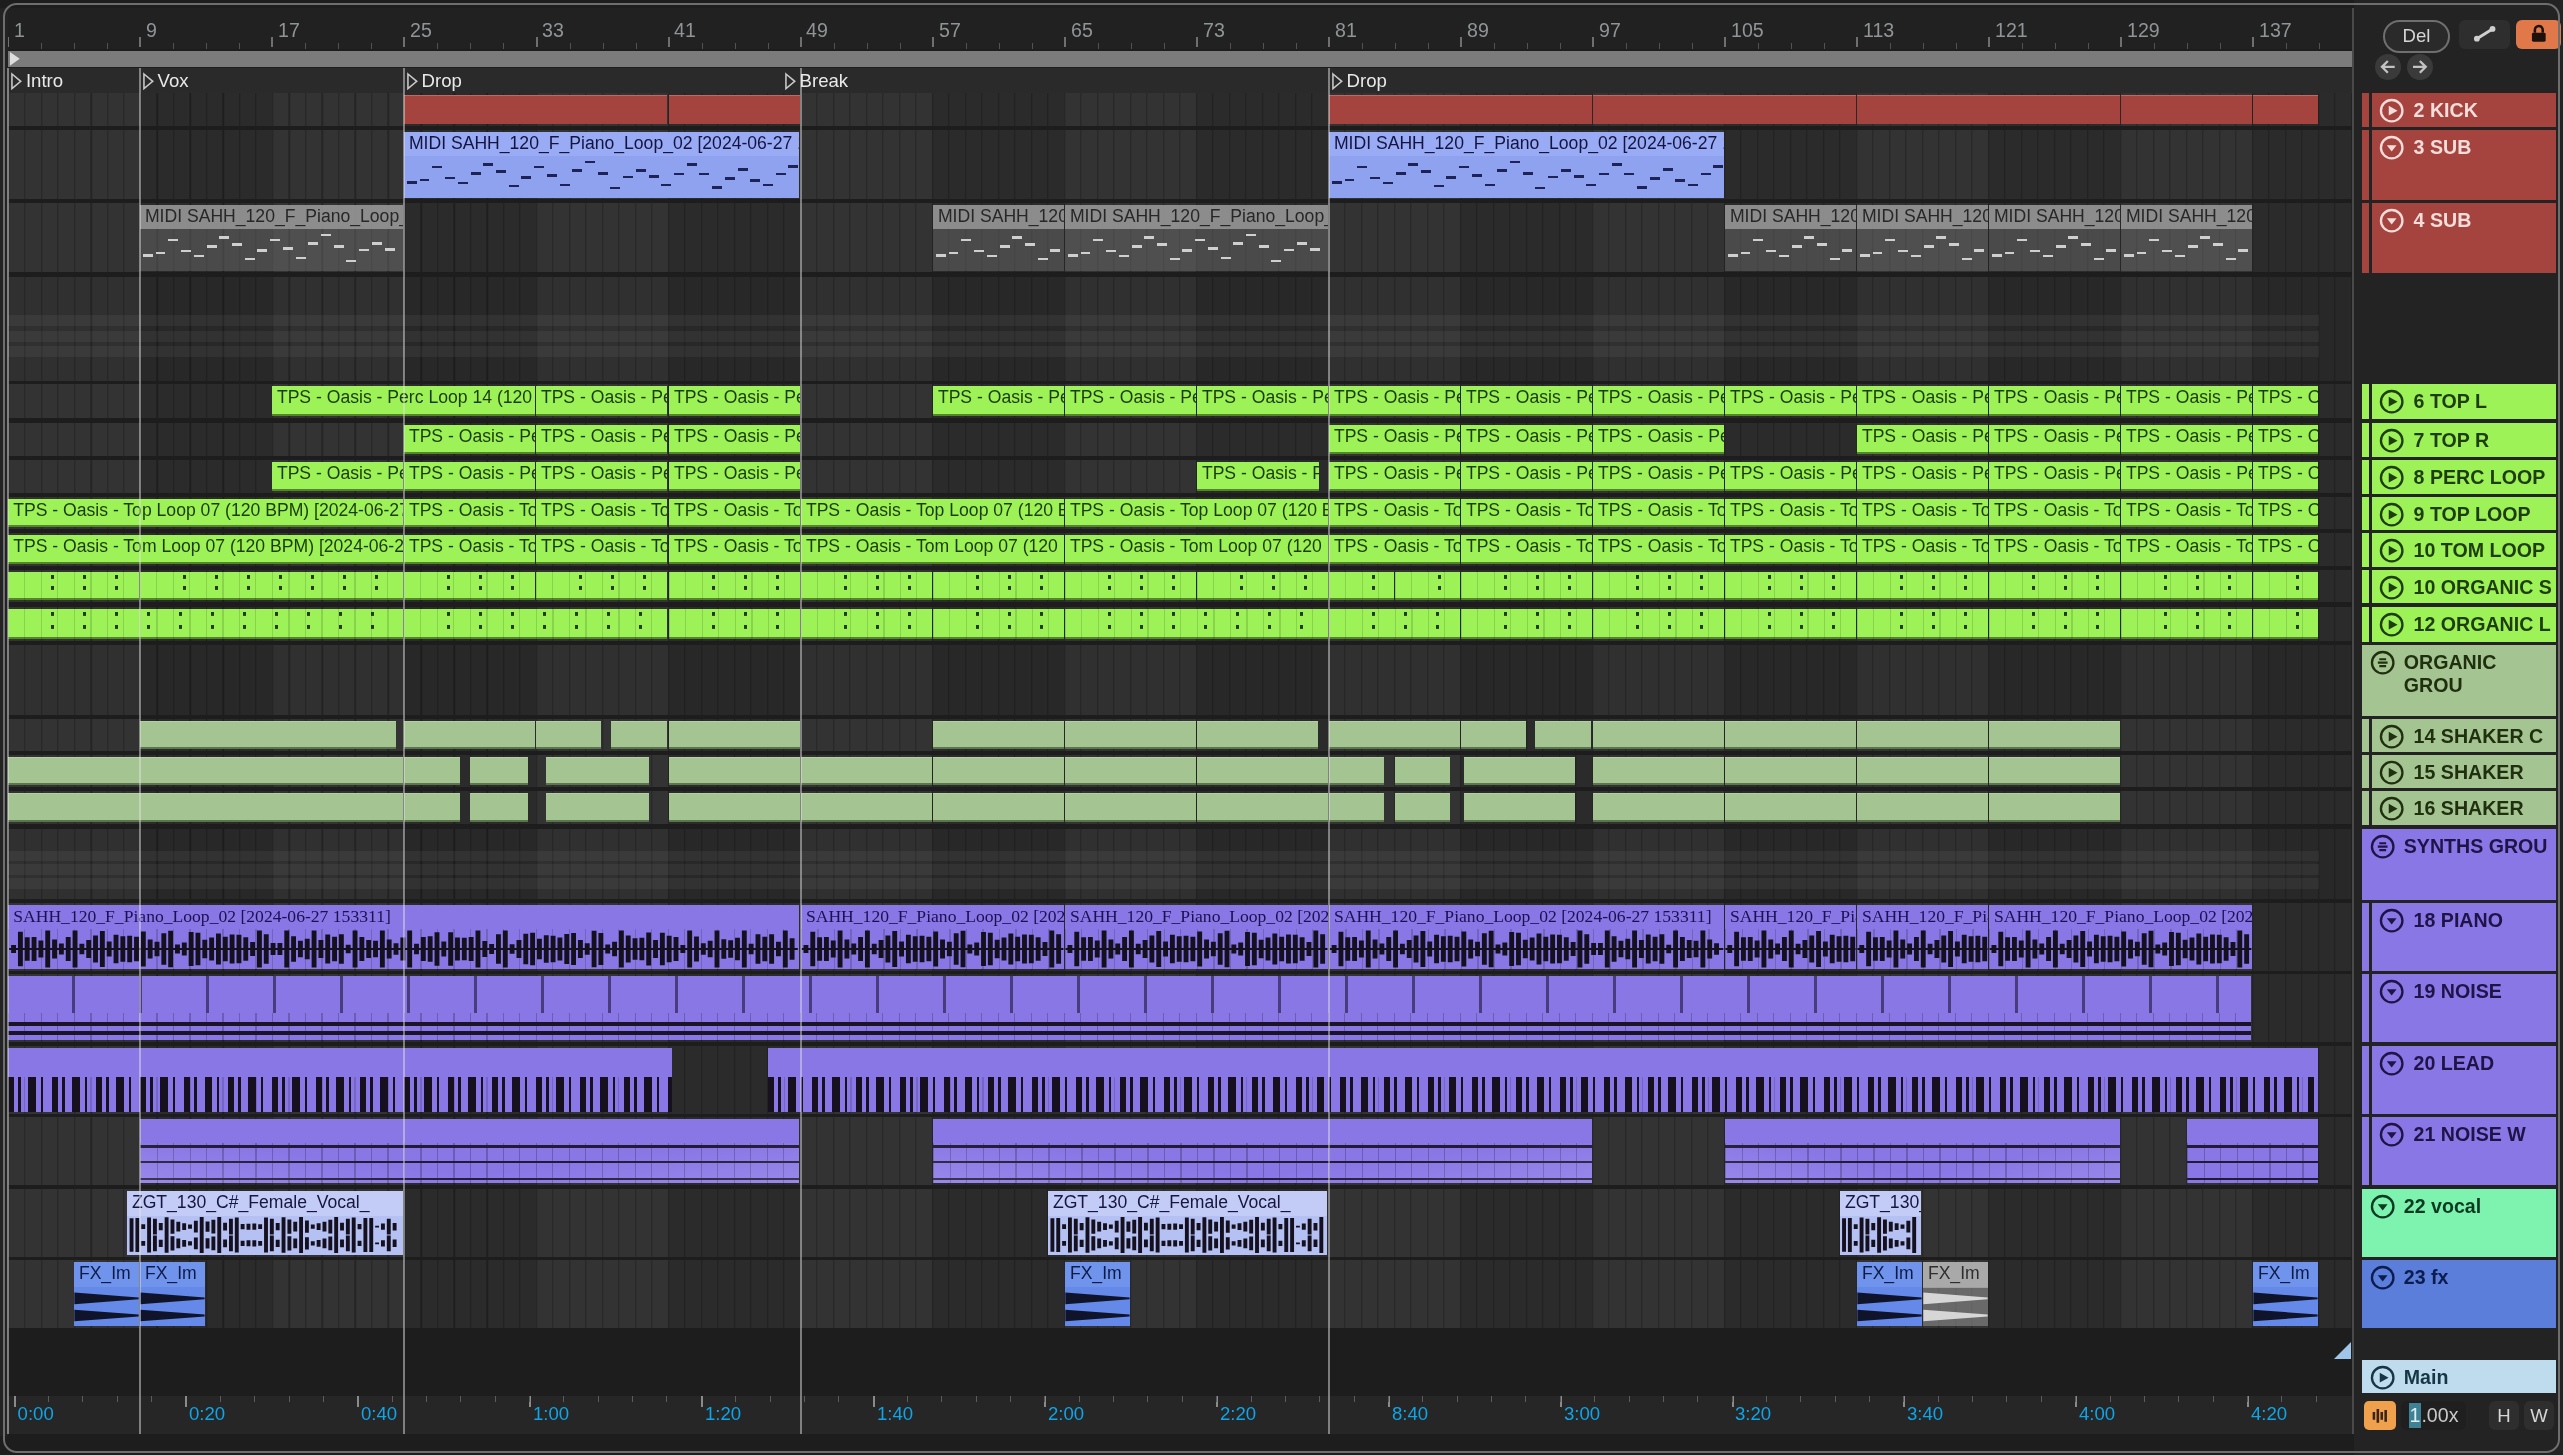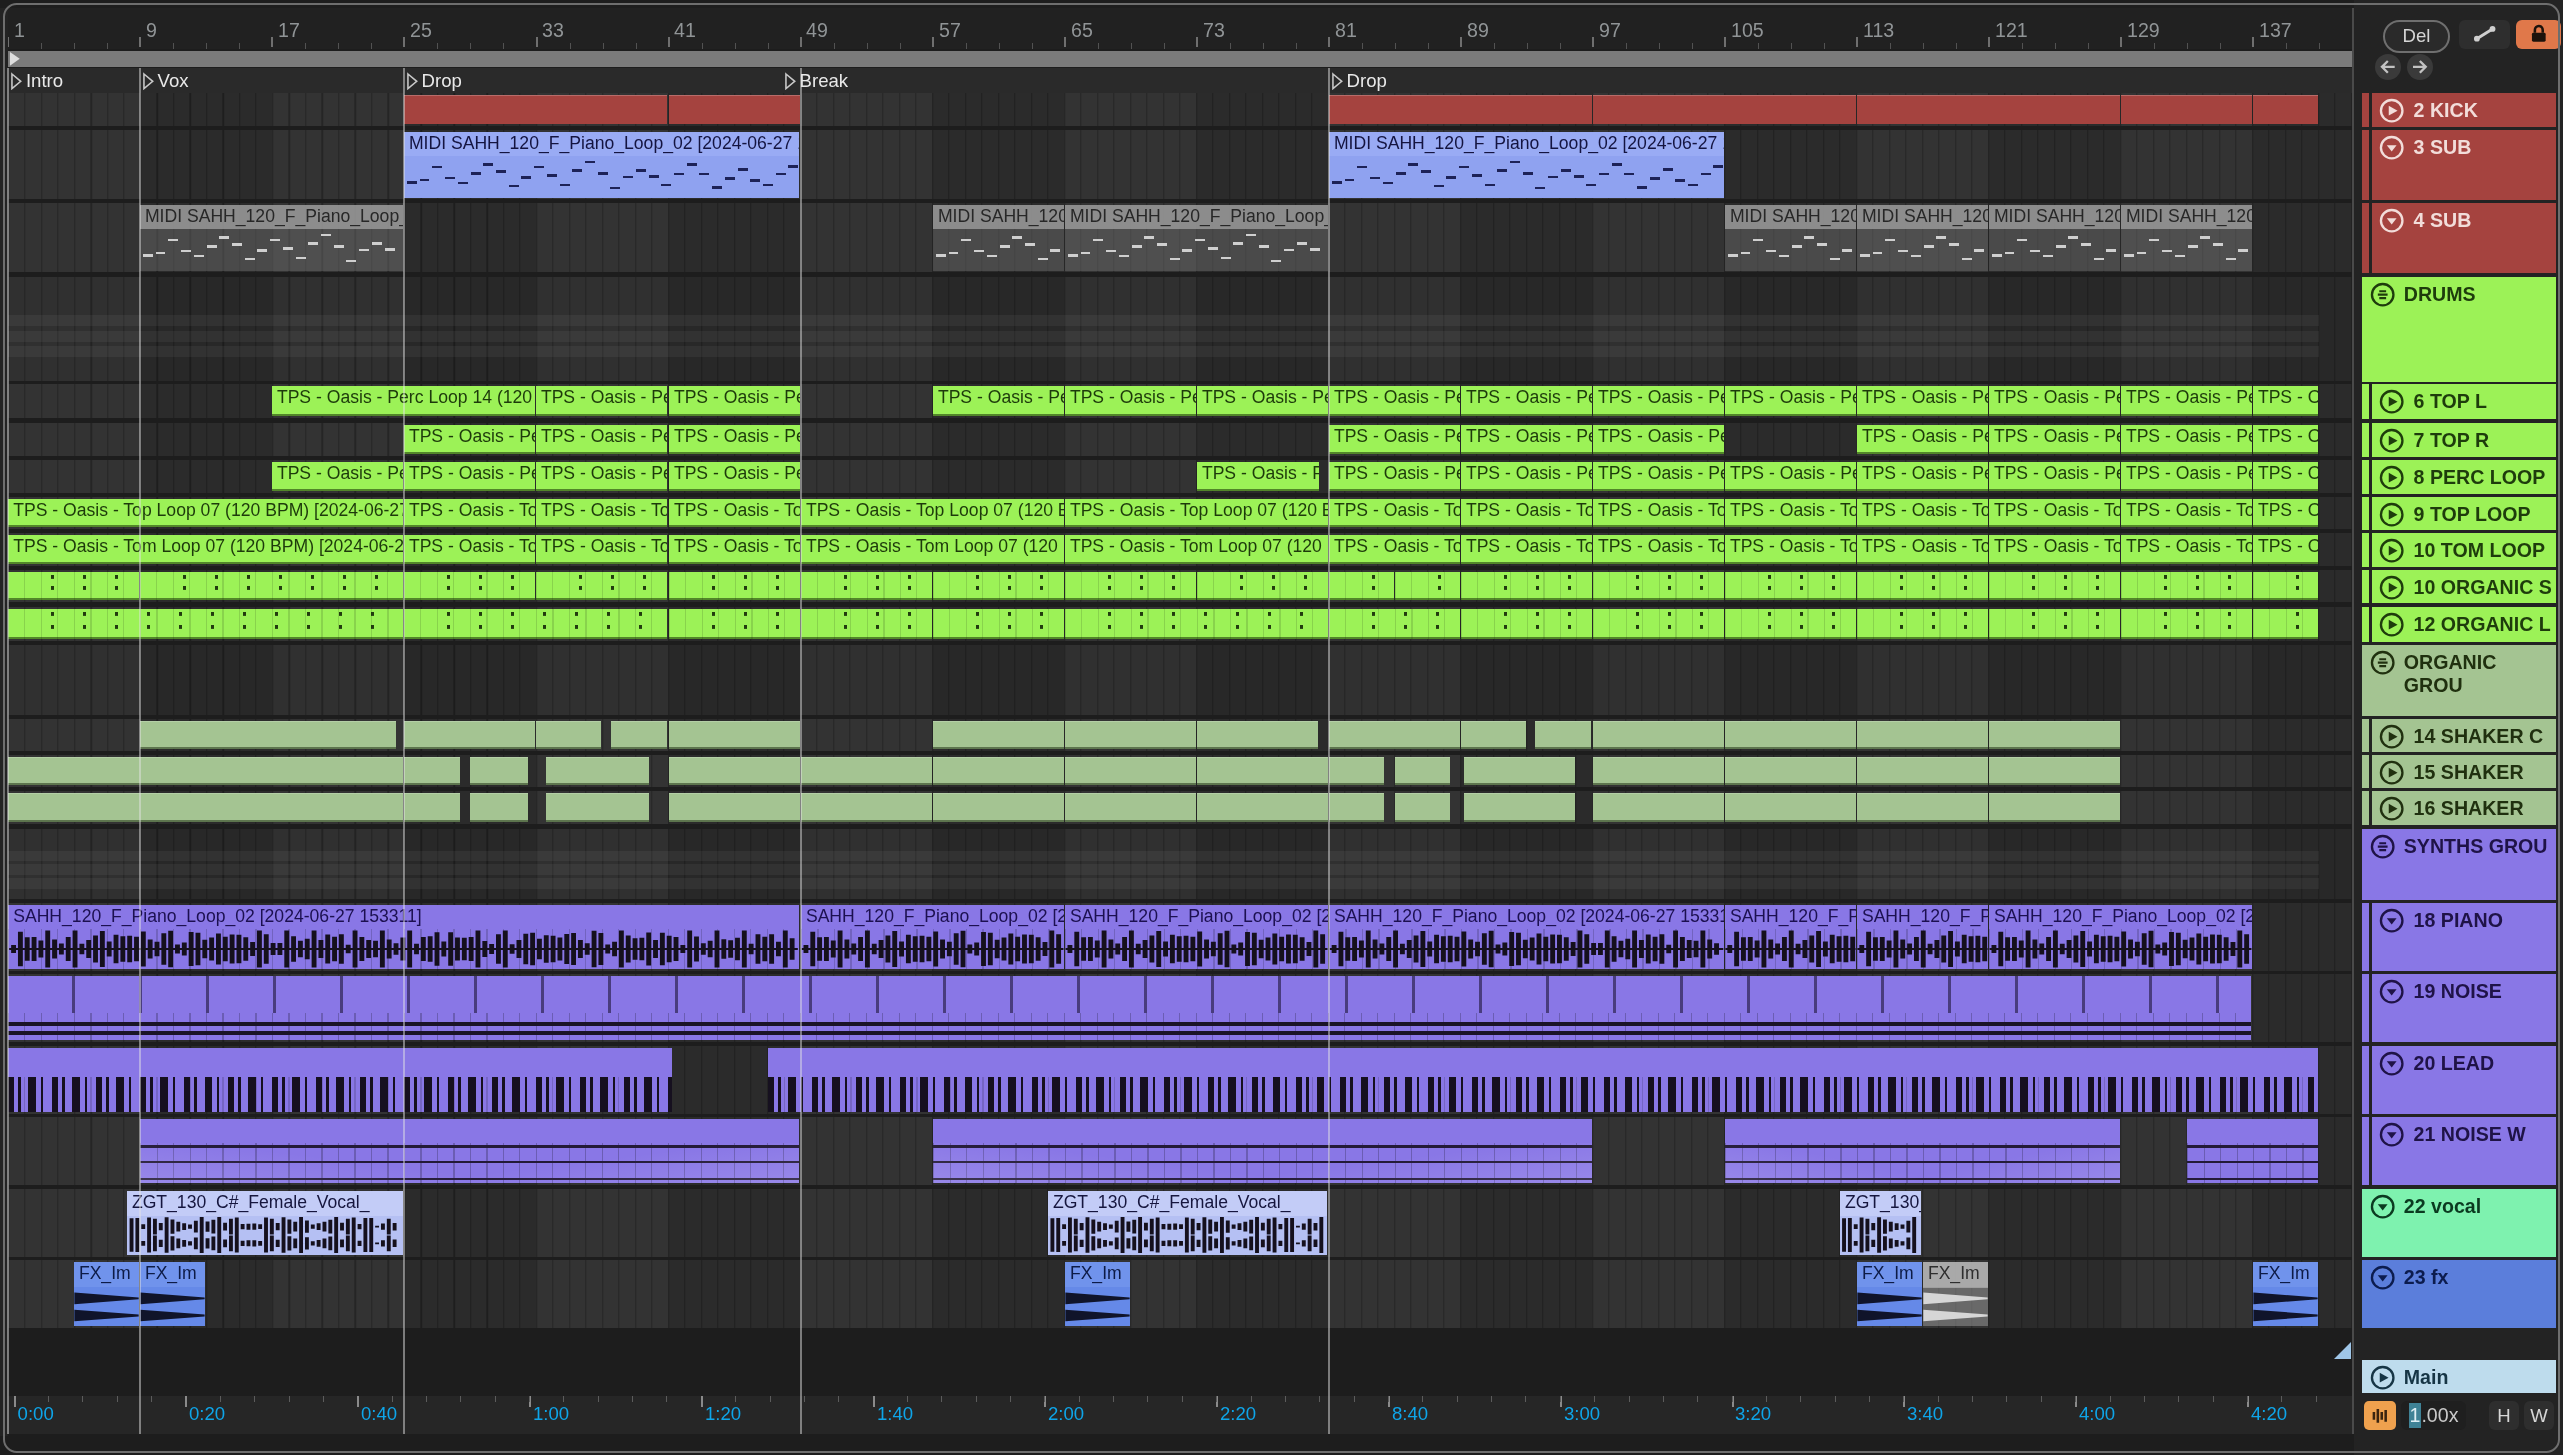--- a/index.html
+++ b/index.html
@@ -47,21 +47,21 @@
   .c-sage{background:#a4c492;border-bottom:2px solid rgba(25,40,12,0.5);border-top:1px solid rgba(255,255,255,0.18);}
   .ttl{position:absolute;left:0;right:0;top:0;white-space:nowrap;overflow:hidden;font-size:17.6px;padding:1px 0 0 4.9px;}
   .bod{position:absolute;left:0;right:0;bottom:0;}
   .m-blue .ttl{background:#99abf4;color:#141440;height:22.5px;}
   .m-blue .bod{top:23.5px;background:#8fa2f0;}
   .m-gray .ttl{background:rgba(158,158,158,0.85);color:#272727;height:22.5px;}
   .m-gray .bod{top:23.5px;background:rgba(125,125,125,0.38);}
   .note{position:absolute;height:2.9px;width:9.8px;}
   .m-blue .note{background:#1d2257;}
   .m-gray .note{background:#cfcfcf;}
-  .c-piano{background:#8977e6;}
+  .c-piano{background:#8977e6;font-family:Liberation Serif, serif;}
   .c-piano .lbl{color:#1c1050;position:relative;z-index:3;}
   .c-noise{background:#8977e6;}
   .n-top{position:absolute;left:0;right:0;top:0;height:37px;
      background-image:repeating-linear-gradient(90deg, transparent 0 64px, rgba(20,12,40,0.55) 64px 67px);}
   .n-bod{position:absolute;left:0;right:0;top:37px;bottom:0;
      background-image:
        linear-gradient(to bottom, transparent 0 8.8px, #1a1426 8.8px 12.7px, transparent 12.7px),
        linear-gradient(to bottom, transparent 0 calc(100% - 8.8px), #1a1426 calc(100% - 8.8px) calc(100% - 4.9px), transparent calc(100% - 4.9px)),
        repeating-linear-gradient(90deg, rgba(0,0,0,0.22) 0 1px, transparent 1px 16.5px);}
   .c-lead{background:#8977e6;}
@@ -1057,27 +1057,20 @@
       </div>
       <div class="hstrip" style="top: 130px; height: 70px; background: rgb(165, 67, 63);"></div>
       <div class="hblock child" style="top: 203px; height: 70px; background: rgb(165, 67, 63); color: rgb(242, 221, 218);">
         <span class="ticon"><svg width="25.4" height="25.4" viewBox="0 0 26 26">
             <circle cx="13" cy="13" r="11" fill="none" stroke="currentColor" stroke-width="2.4"></circle>
             <path d="M8 10.5 H18 L13 17 Z" fill="currentColor"></path>
           </svg></span>
         <span>4 SUB</span>
       </div>
       <div class="hstrip" style="top: 203px; height: 70px; background: rgb(165, 67, 63);"></div>
-      <div class="hblock" style="top: 277px; height: 105px; background: rgb(156, 242, 87); color: rgb(30, 60, 12);">
-        <span class="ticon"><svg width="25.4" height="25.4" viewBox="0 0 26 26">
-            <circle cx="13" cy="13" r="11" fill="none" stroke="currentColor" stroke-width="2.4"></circle>
-            <path d="M9.5 9.5 H16.5 M8 13 H18 M9.5 16.5 H16.5" stroke="currentColor" stroke-width="2.2" fill="none"></path>
-          </svg></span>
-        <span>DRUMS</span>
-      </div>
       <div class="hblock child" style="top: 384px; height: 35px; background: rgb(156, 242, 87); color: rgb(30, 60, 12);">
         <span class="ticon"><svg width="25.4" height="25.4" viewBox="0 0 26 26">
             <circle cx="13" cy="13" r="11" fill="none" stroke="currentColor" stroke-width="2.4"></circle>
             <path d="M10 8 L19 13 L10 18 Z" fill="currentColor"></path>
           </svg></span>
         <span>6 TOP L</span>
       </div>
       <div class="hstrip" style="top: 384px; height: 35px; background: rgb(156, 242, 87);"></div>
       <div class="hblock child" style="top: 423px; height: 34px; background: rgb(156, 242, 87); color: rgb(30, 60, 12);">
         <span class="ticon"><svg width="25.4" height="25.4" viewBox="0 0 26 26">

